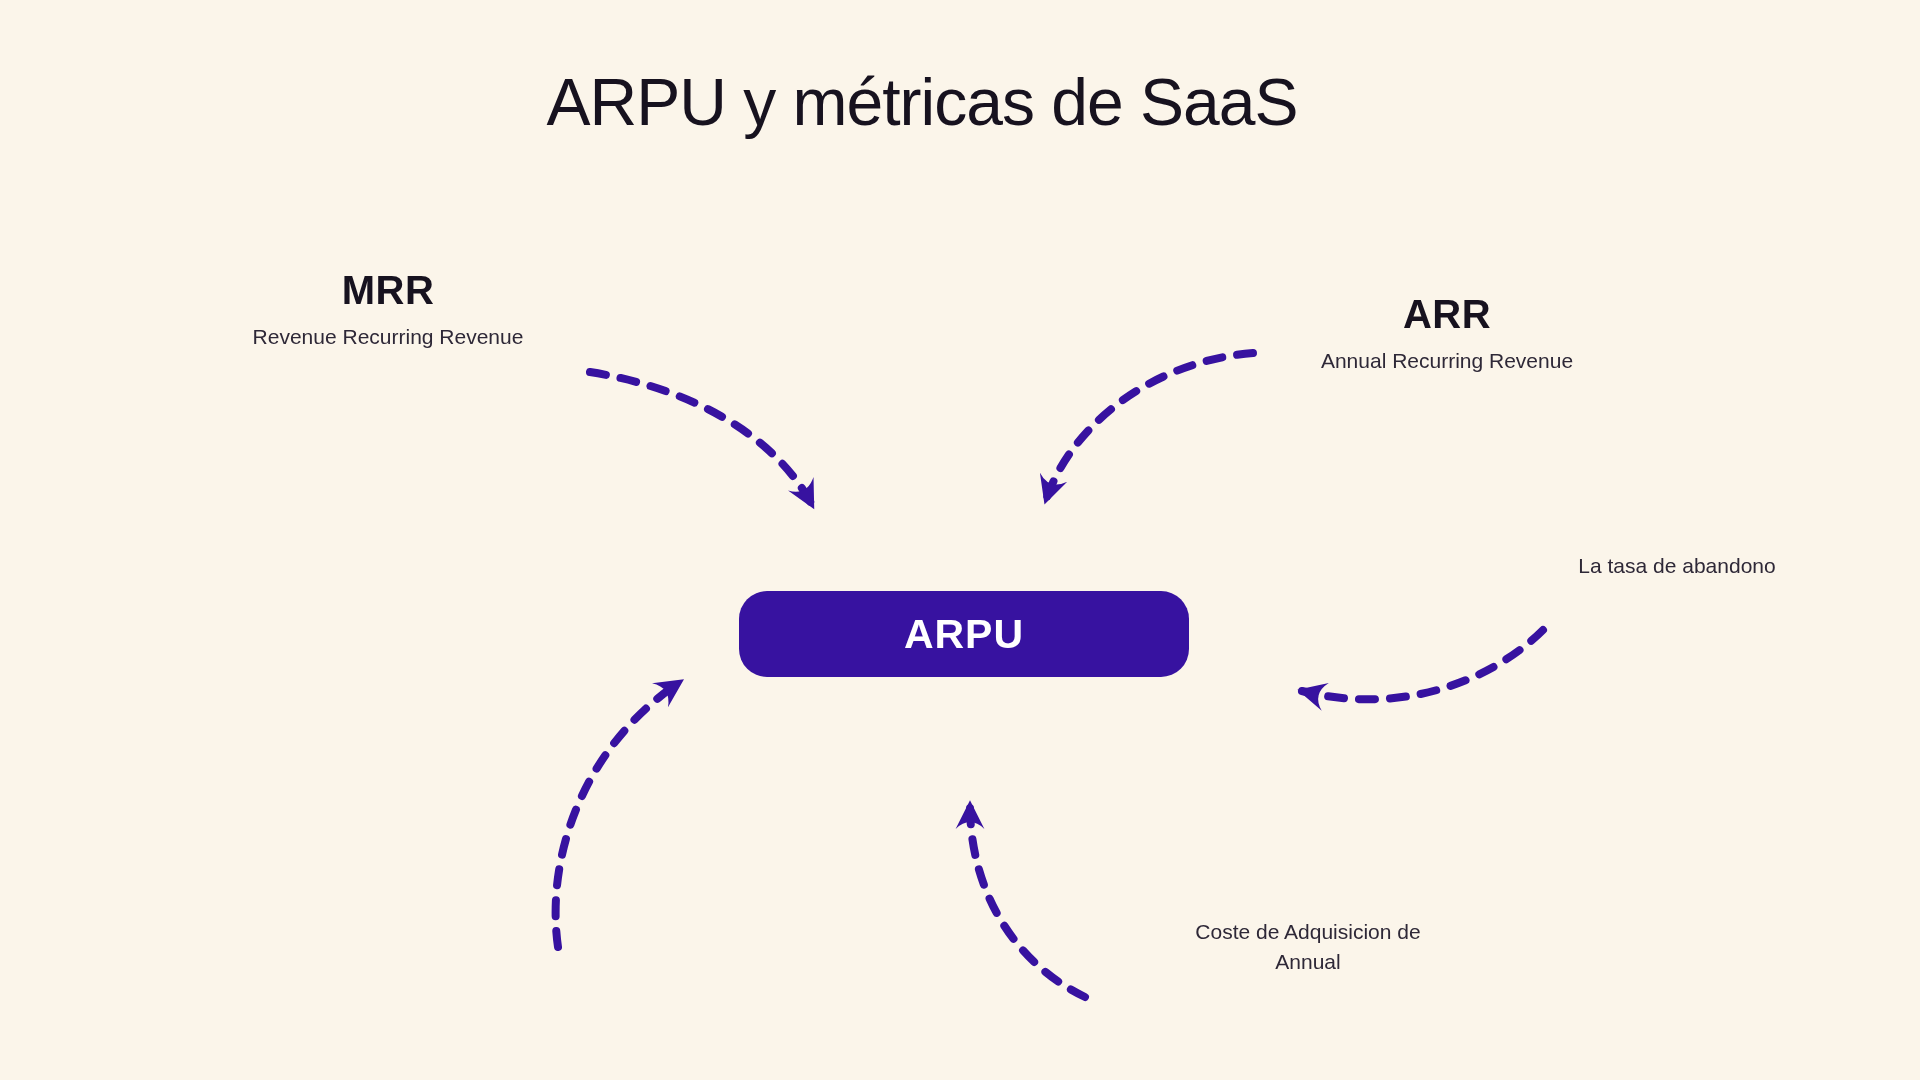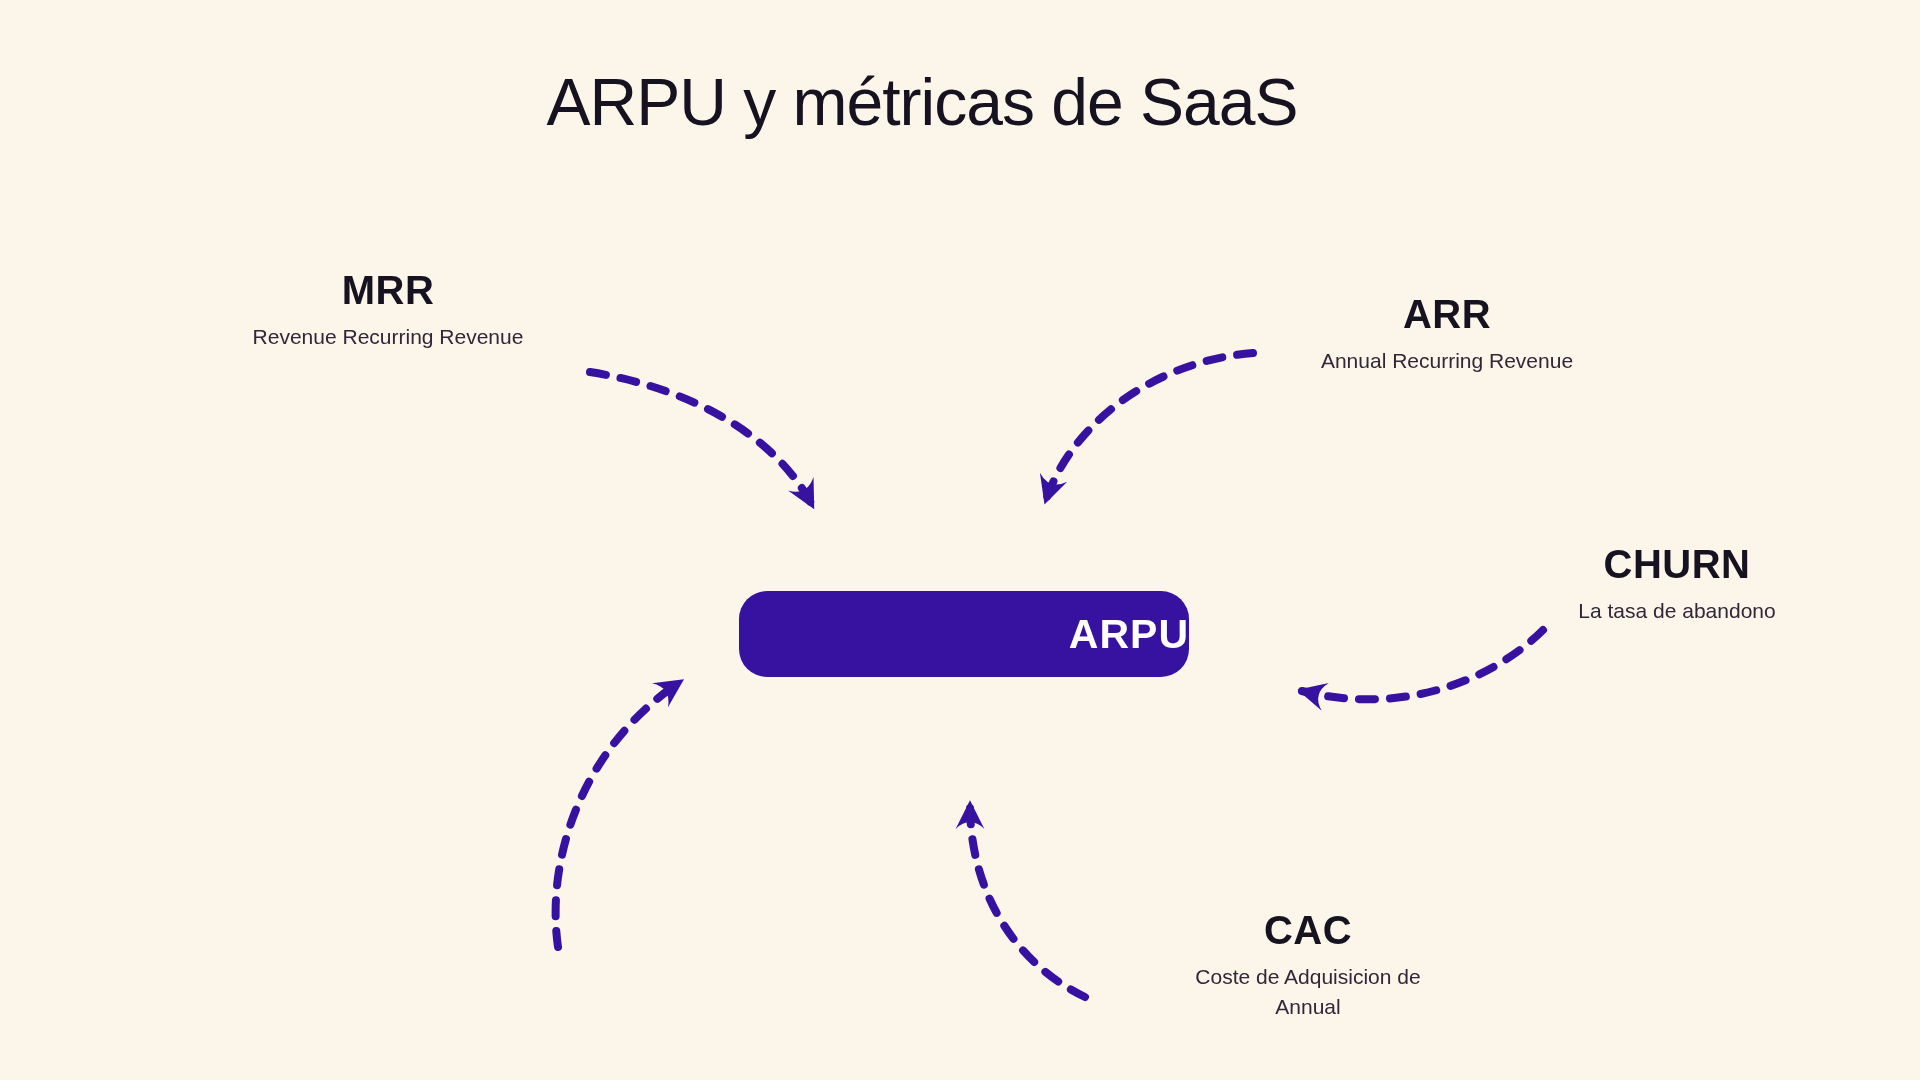--- a/index.html
+++ b/index.html
@@ -43,21 +43,21 @@
   }
   .metric-mrr{left:388px;top:268px;}
   .metric-arr{left:1447px;top:292px;}
   .metric-churn{left:1677px;top:542px;}
   .metric-ltv{left:347px;top:880px;}
   .metric-cac{left:1308px;top:908px;}
   .metric-cac .desc{max-width:280px;margin-left:auto;margin-right:auto;}
   .center-pill{
     position:absolute;left:739px;top:591px;width:450px;height:86px;
     background:var(--accent);border-radius:28px;
-    display:flex;align-items:center;justify-content:flex-end;
+    display:flex;align-items:center;justify-content:center;
   }
   .center-pill .label{
     color:var(--center-text);font-size:41px;font-weight:800;letter-spacing:1px;
   }
 </style>
 </head>
 <body>
 
 <div class="stage">
 
@@ -80,27 +80,25 @@
     <span class="abbr">MRR</span>
     <span class="desc">Revenue Recurring Revenue</span>
   </div>
 
   <div class="metric metric-arr">
     <span class="abbr">ARR</span>
     <span class="desc">Annual Recurring Revenue</span>
   </div>
 
   <div class="metric metric-churn">
-    <span class="abbr">CHURN</span>
     <span class="desc">La tasa de abandono</span>
   </div>
 
 
   <div class="metric metric-cac">
-    <span class="abbr">CAC</span>
     <span class="desc">Coste de Adquisicion de Annual</span>
   </div>
 
   <div class="center-pill">
     <span class="label">ARPU</span>
   </div>
 
 </div>
 
 </body></html>

